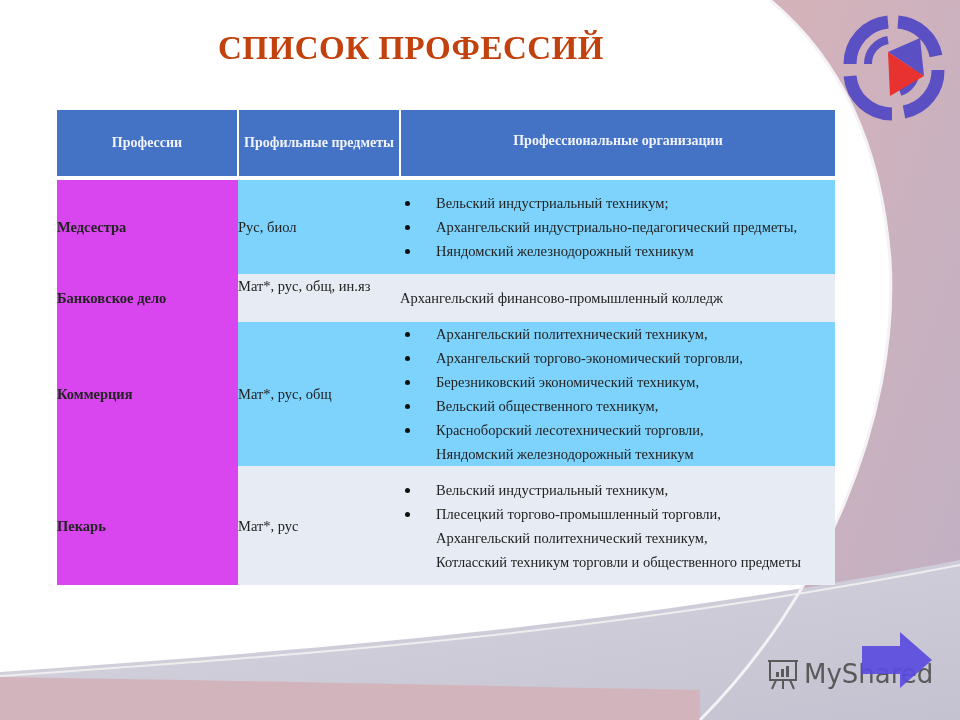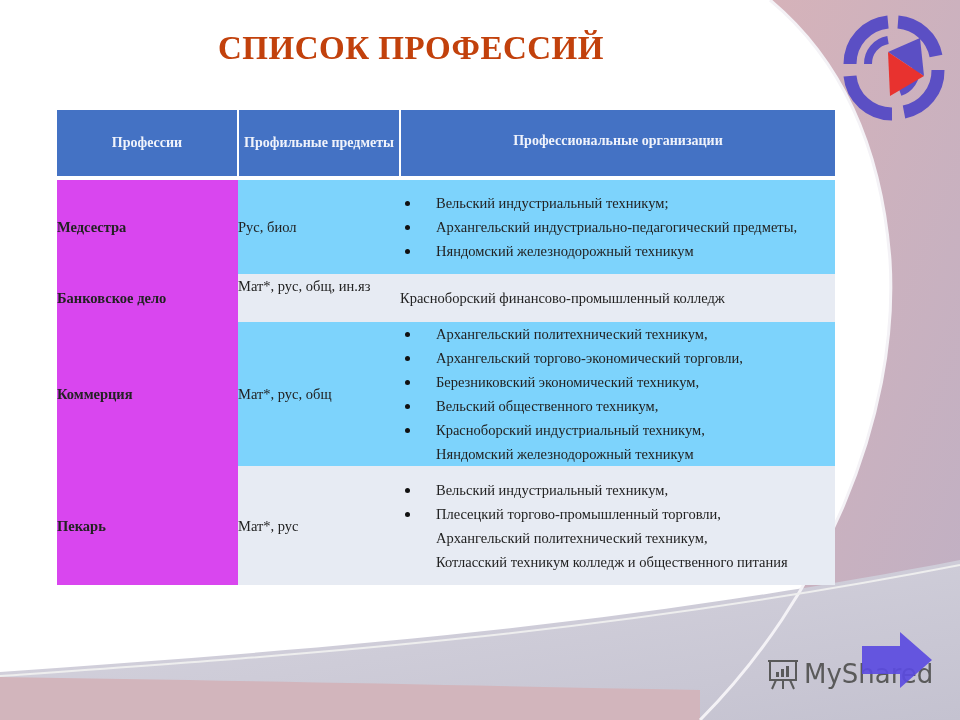--- a/index.html
+++ b/index.html
@@ -114,46 +114,46 @@
           <li class="b">Вельский индустриальный  техникум;</li>
           <li class="b">Архангельский индустриально-педагогический предметы,</li>
           <li class="b">Няндомский железнодорожный техникум</li>
         </ul>
       </td>
     </tr>
     <tr class="even" style="height:48px">
       <td class="prof-name">Банковское дело</td>
       <td class="subj" style="vertical-align:top">Мат*, рус, общ, ин.яз</td>
       <td class="orgs">
-        <div>Красноборский финансово-промышленный колледж</div>
+        <div>Архангельский финансово-промышленный колледж</div>
       </td>
     </tr>
     <tr class="odd" style="height:144px">
       <td class="prof-name">Коммерция</td>
       <td class="subj">Мат*, рус, общ</td>
       <td class="orgs">
         <ul class="orglist">
           <li class="b">Архангельский политехнический техникум,</li>
           <li class="b">Архангельский торгово-экономический торговли,</li>
           <li class="b">Березниковский экономический техникум,</li>
           <li class="b">Вельский общественного техникум,</li>
-          <li class="b">Красноборский индустриальный техникум,</li>
+          <li class="b">Красноборский лесотехнический торговли,</li>
           <li>Няндомский железнодорожный техникум</li>
         </ul>
       </td>
     </tr>
     <tr class="even" style="height:119px">
       <td class="prof-name" style="border-bottom:0">Пекарь</td>
       <td class="subj" style="border-bottom:0">Мат*, рус</td>
       <td class="orgs" style="border-bottom:0">
         <ul class="orglist">
           <li class="b">Вельский индустриальный техникум,</li>
           <li class="b">Плесецкий торгово-промышленный торговли,</li>
           <li>Архангельский политехнический техникум,</li>
-          <li>Котласский техникум колледж и общественного питания</li>
+          <li>Котласский техникум торговли и общественного предметы</li>
         </ul>
       </td>
     </tr>
   </tbody>
 </table>
 
 <div class="myshared">
   <svg width="34" height="36" viewBox="0 0 34 36">
     <g fill="none" stroke="#5a5a5a" stroke-width="2">
       <rect x="4" y="5" width="26" height="19"></rect>

